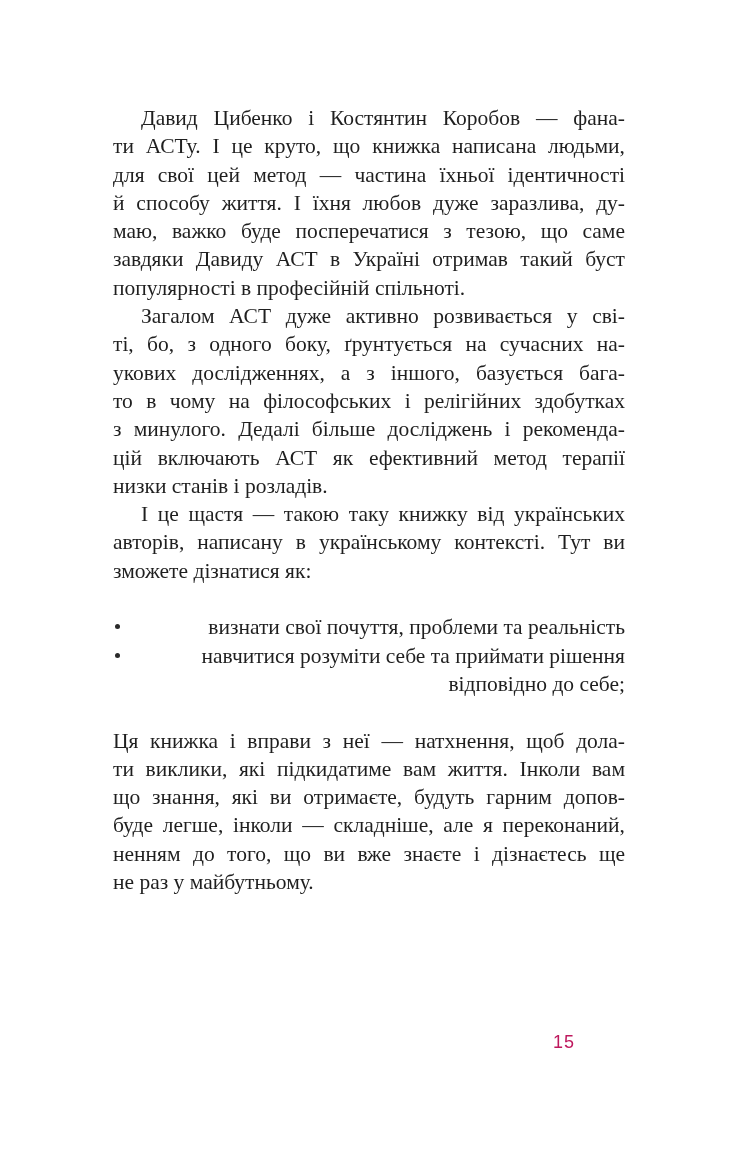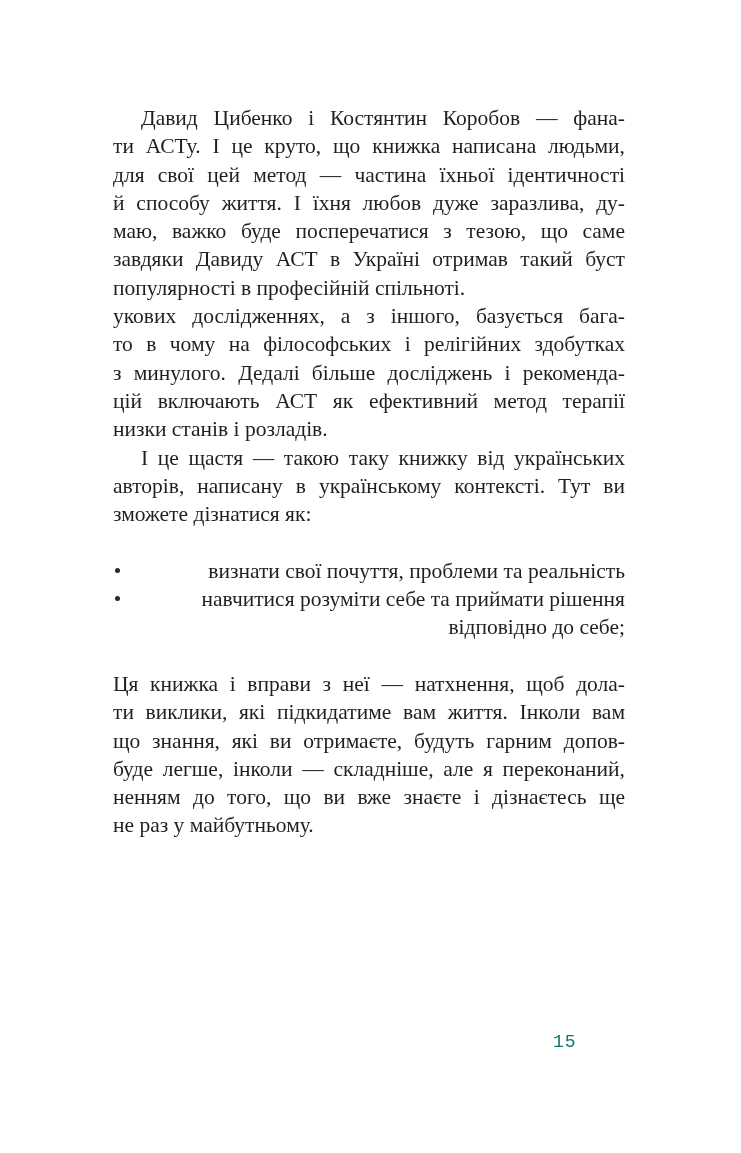--- a/index.html
+++ b/index.html
@@ -78,20 +78,22 @@
 
 <div class="page">
   <div class="text-block" id="text-block" style="color: rgb(31, 31, 31);">
       <div class="line first-indent">Давид Цибенко і Костянтин Коробов — фана-</div>
       <div class="line">ти АСТу. І це круто, що книжка написана людьми,</div>
       <div class="line">для свої цей метод — частина їхньої ідентичності</div>
       <div class="line">й способу життя. І їхня любов дуже заразлива, ду-</div>
       <div class="line">маю, важко буде посперечатися з тезою, що саме</div>
       <div class="line">завдяки Давиду АСТ в Україні отримав такий буст</div>
       <div class="line last">популярності в професійній спільноті.</div>
+      <div class="line first-indent">Загалом АСТ дуже активно розвивається у сві-</div>
+      <div class="line">ті, бо, з одного боку, ґрунтується на сучасних на-</div>
       <div class="line">укових дослідженнях, а з іншого, базується бага-</div>
       <div class="line">то в чому на філософських і релігійних здобутках</div>
       <div class="line">з минулого. Дедалі більше досліджень і рекоменда-</div>
       <div class="line">цій включають АСТ як ефективний метод терапії</div>
       <div class="line last">низки станів і розладів.</div>
       <div class="line first-indent">І це щастя — такою таку книжку від українських</div>
       <div class="line">авторів, написану в українському контексті. Тут ви</div>
       <div class="line last">зможете дізнатися як:</div>
       <div class="spacer"></div>
       <div class="bullet-item">
@@ -104,14 +106,14 @@
         <div class="bline">відповідно до себе;</div>
       </div>
       <div class="spacer"></div>
       <div class="line">Ця книжка і вправи з неї — натхнення, щоб дола-</div>
       <div class="line">ти виклики, які підкидатиме вам життя. Інколи вам</div>
       <div class="line">що знання, які ви отримаєте, будуть гарним допов-</div>
       <div class="line">буде легше, інколи — складніше, але я переконаний,</div>
       <div class="line">ненням до того, що ви вже знаєте і дізнаєтесь ще</div>
       <div class="line last">не раз у майбутньому.</div>
     </div>
-  <div class="page-number" style="color: #0f766e; font-family: Liberation Mono, monospace;">15</div>
+  <div class="page-number" style="color: #be185d;">15</div>
 </div>
 
 </body></html>

